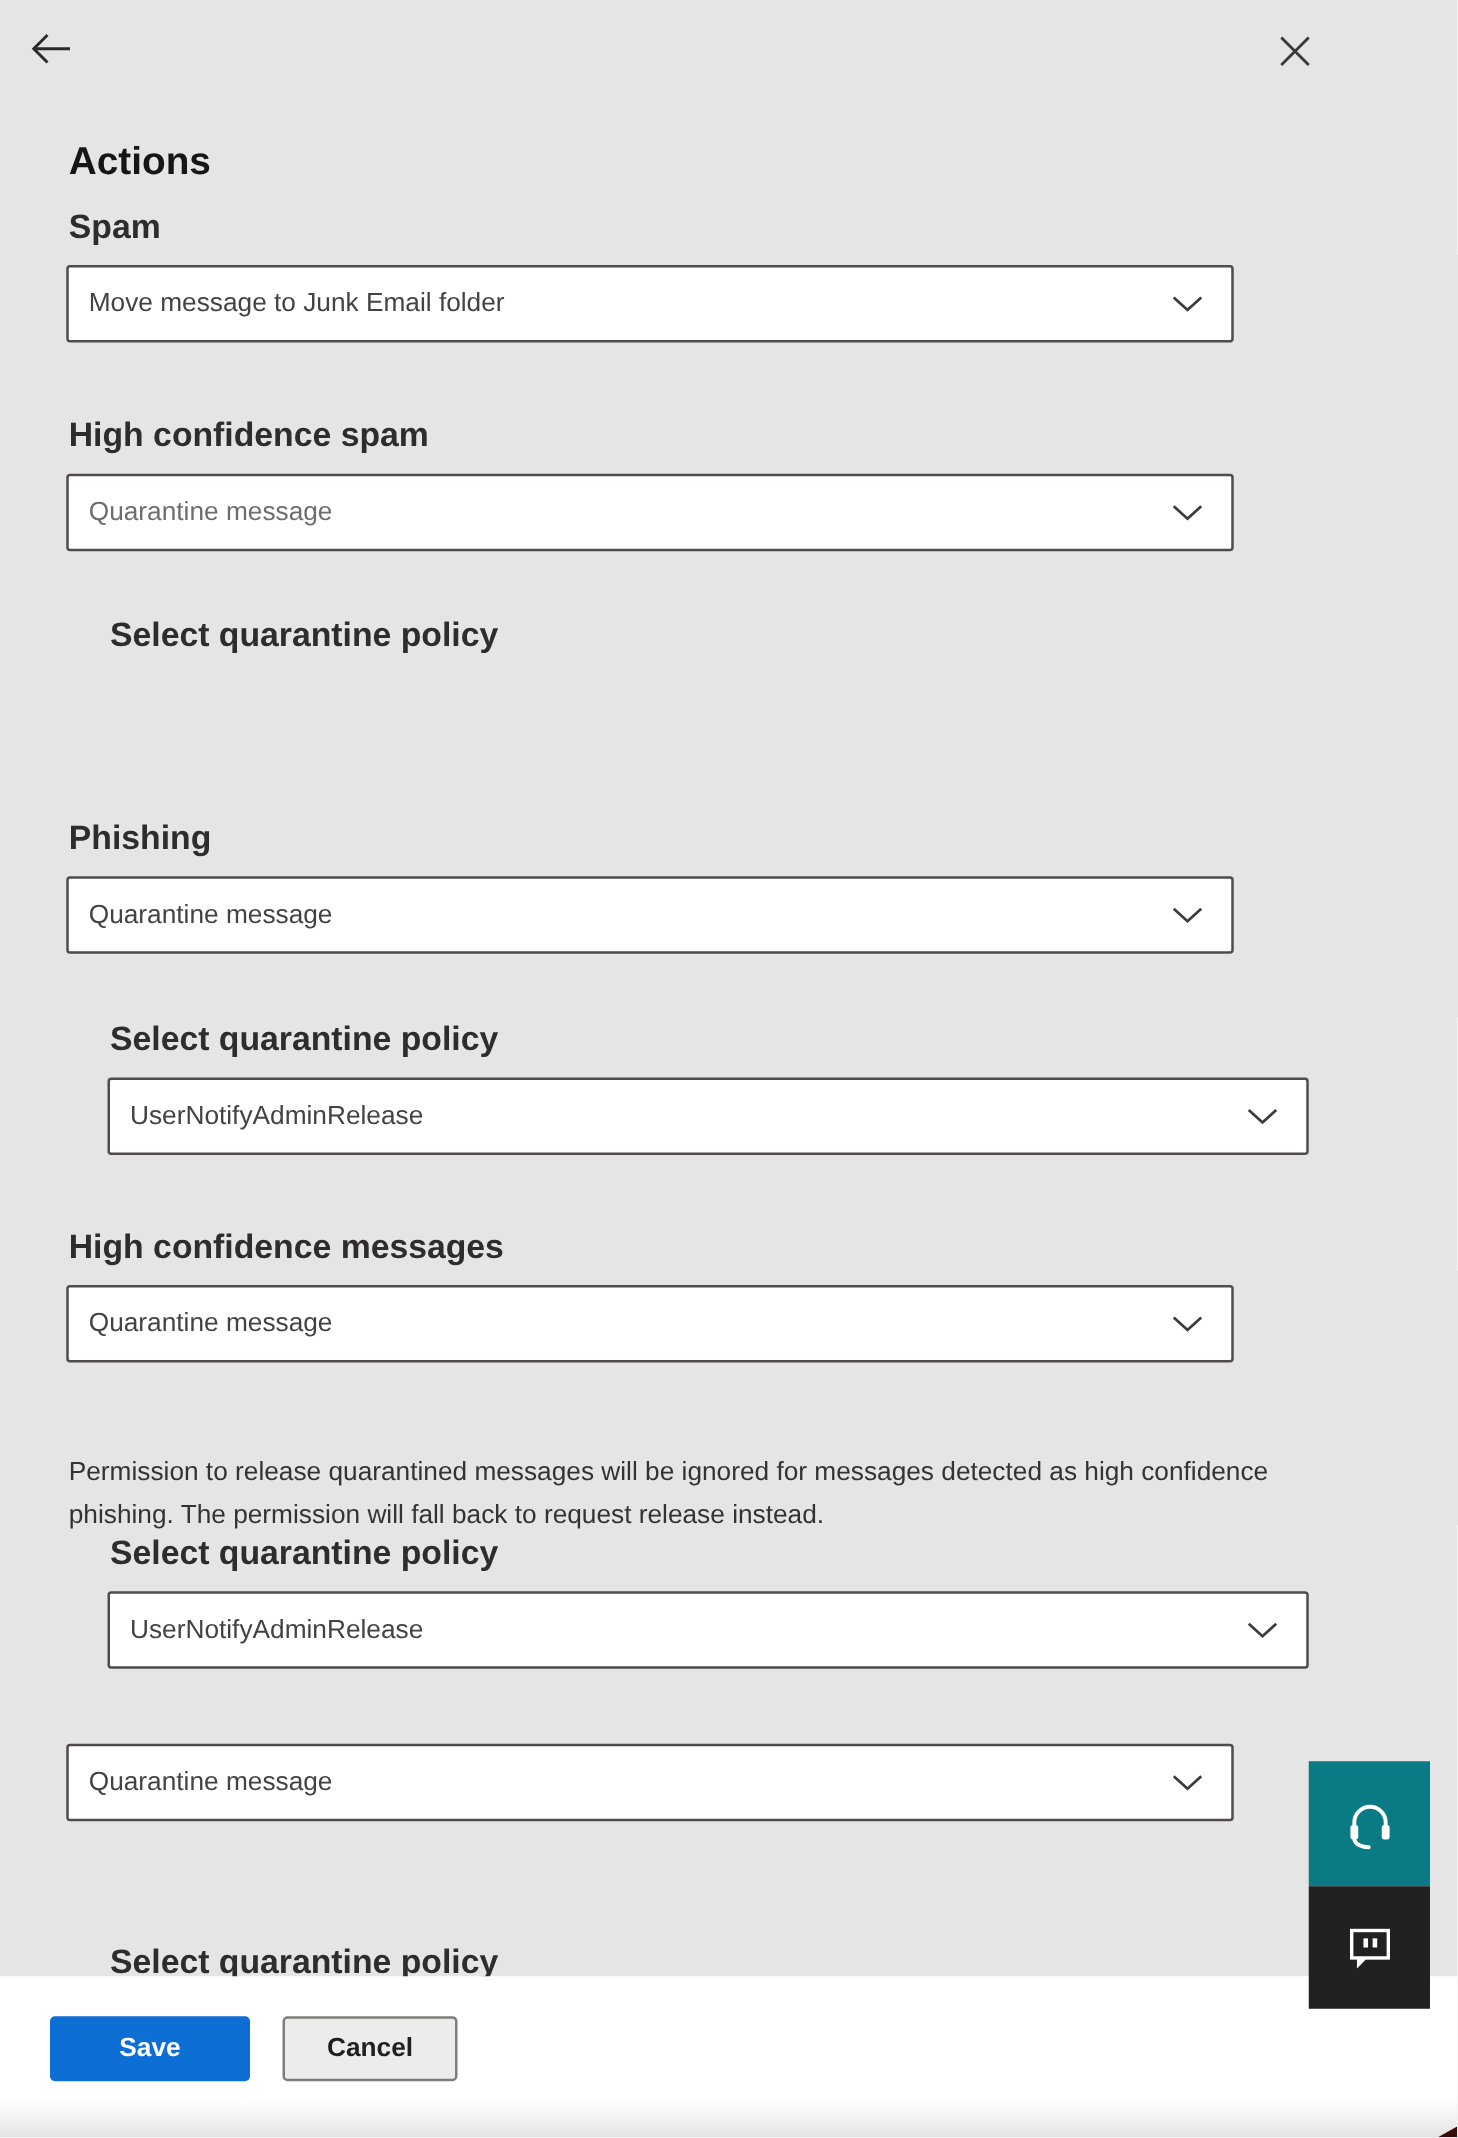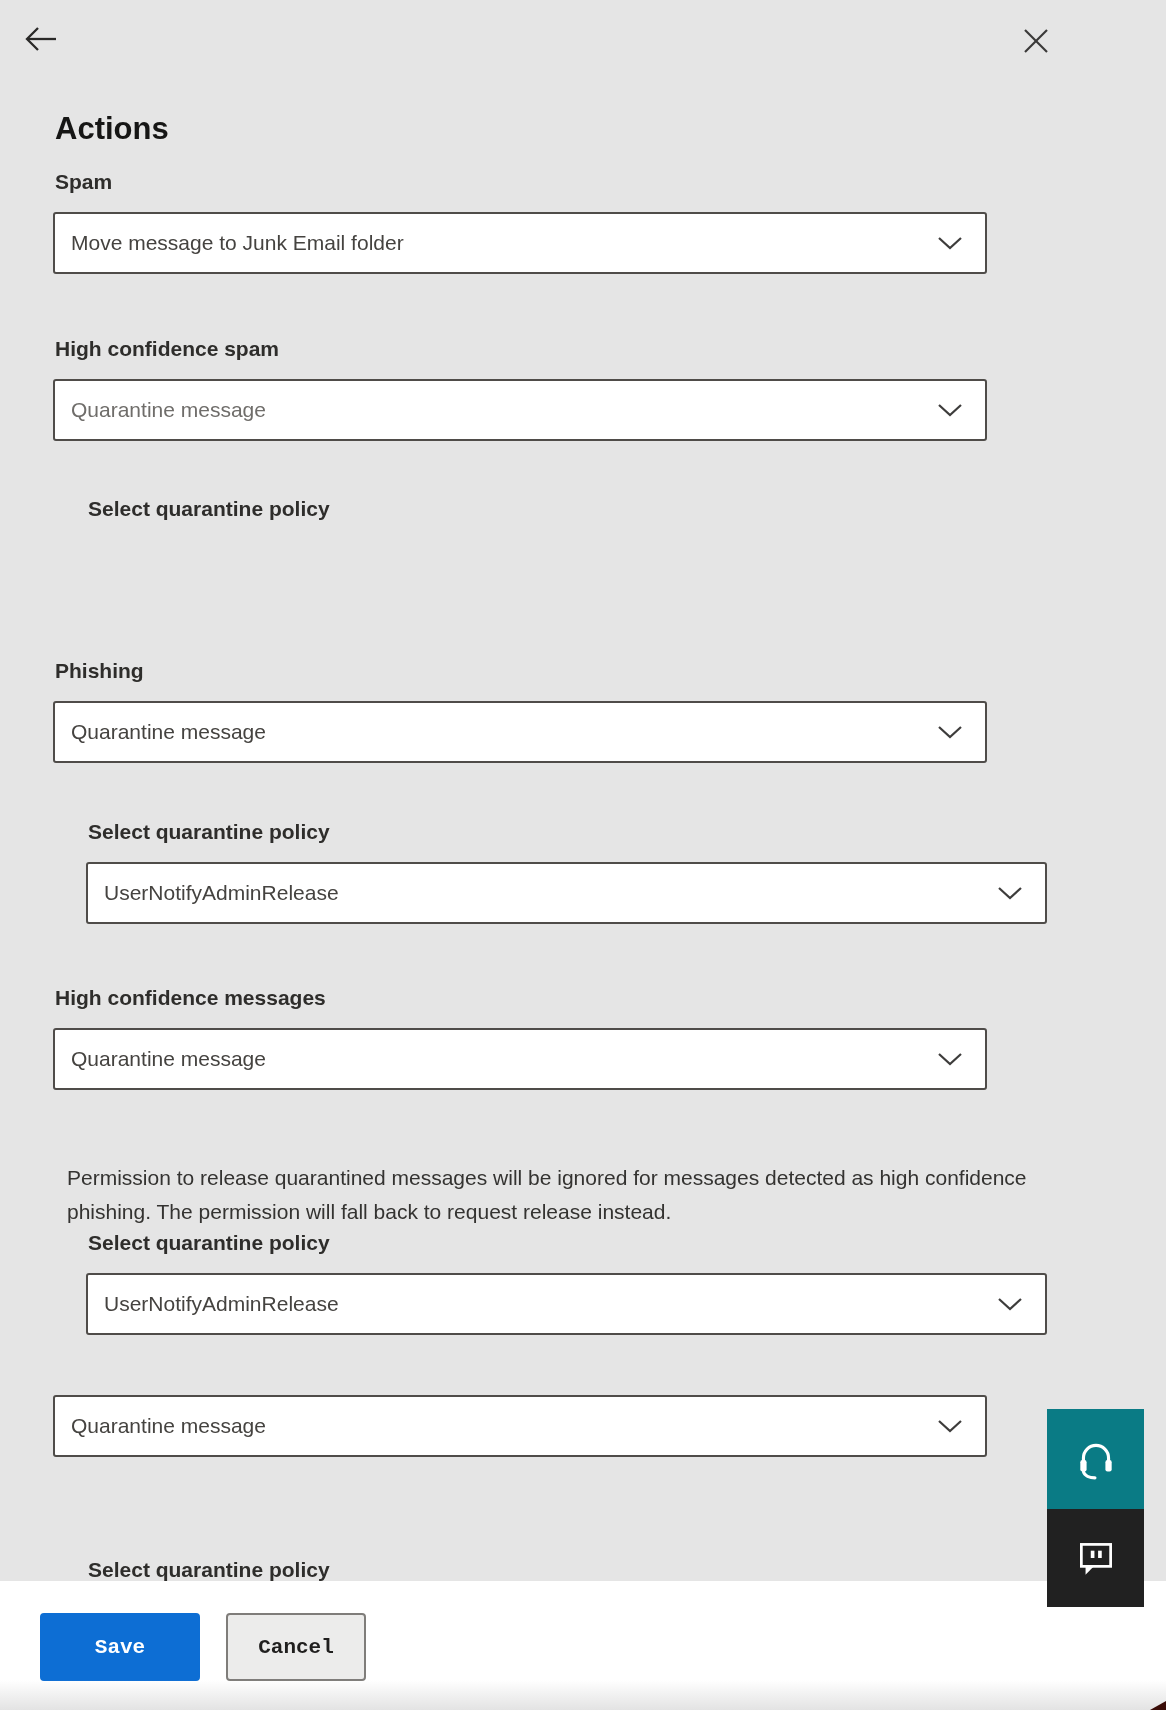--- a/index.html
+++ b/index.html
@@ -17,54 +17,54 @@
     background:none; border:none; padding:4px; cursor:pointer; }
 
   .panel-title {
     position:absolute; left:55px; top:90px;
     font-size:31px; font-weight:700; color:var(--title-text);
   }
 
   
   .field { position:absolute; }
   .field-label {
-    font-size:21px; font-weight:600; color:var(--label-text);
+    font-size:27px; font-weight:600; color:var(--label-text);
     height:27px; line-height:27px; margin-bottom:17px; padding-left:2px;
     white-space:nowrap;
   }
   .dropdown {
     position:relative; box-sizing:border-box; height:62px;
     border:2px solid var(--control-border); border-radius:3px;
     background:#ffffff; display:flex; align-items:center;
     padding:0 94px 0 16px; cursor:pointer;
   }
   .dropdown-value {
     font-size:21px; color:var(--value-text); white-space:nowrap;
     overflow:hidden; text-overflow:ellipsis;
   }
   .dropdown-value.muted { color:var(--value-text-muted); }
   .chevron { position:absolute; right:22px; top:50%; margin-top:-7px; }
 
   .note {
     position:absolute; left:55px; top:1140px; width:985px;
-    font-size:21px; line-height:34px; color:var(--note-text);margin-left:12px;
+    font-size:21px; line-height:34px; color:var(--note-text);
   }
 
   
   .footer {
     position:absolute; left:0; top:1581px; width:1166px; height:129px;
     background:#ffffff; z-index:4;
   }
   .footer-gradient {
     position:absolute; left:0; bottom:0; width:100%; height:30px;
     background:linear-gradient(to bottom, rgba(236,236,236,0), #e3e3e3);
   }
   .btn {
-    position:absolute; top:32px; height:68px; box-sizing:border-box;
-    font-family:Liberation Mono, monospace;
+    position:absolute; top:32px; height:52px; box-sizing:border-box;
+    font-family:Liberation Sans, sans-serif;
     font-size:21px; font-weight:600; border-radius:4px; cursor:pointer;
   }
   .btn-save {
     left:40px; width:160px;
     background:var(--accent); color:#ffffff; border:2px solid var(--accent);
   }
   .btn-cancel {
     left:226px; width:140px;
     background:var(--cancel-bg); color:#201f1e; border:2px solid var(--cancel-border);
   }

